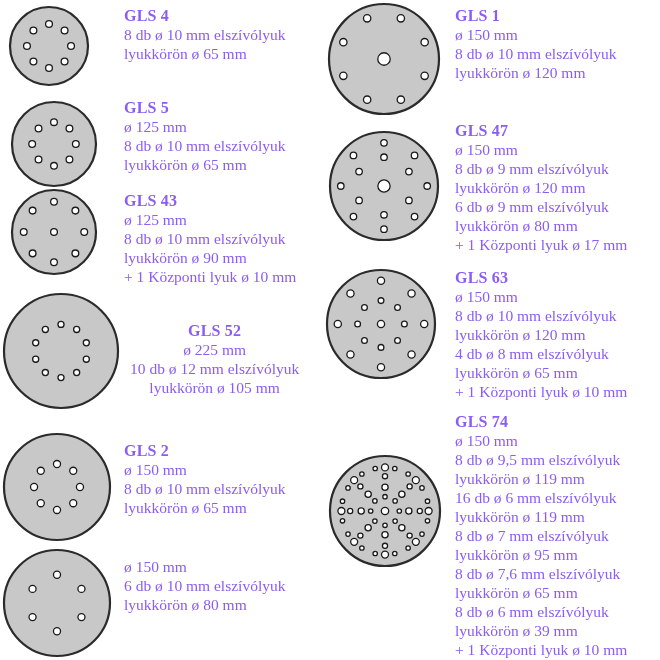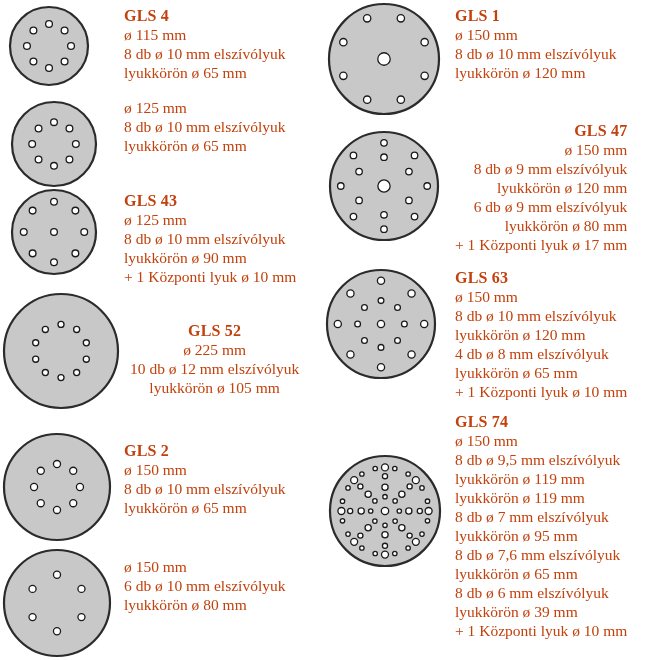--- a/index.html
+++ b/index.html
@@ -22,50 +22,50 @@
   .text-block .model-title {
     font-weight: bold;
     font-size: 16px;
     letter-spacing: 0.2px;
   }
   .spec-line { }
 </style>
 </head>
 <body>
 
-<div id="page" style="background: rgb(255, 255, 255); color: #c2410c;">
+<div id="page" style="background: rgb(255, 255, 255); color: #8b5cf6;">
     <svg width="84" height="84" class="disc-svg" style="left: 7px; top: 4px;">
       <circle cx="42" cy="42" r="39" fill="#c8c8c8" stroke="#2b2b2b" stroke-width="2.2"></circle>
       <circle cx="42" cy="19.965000000000003" r="3.393" fill="#ffffff" stroke="#1a1a1a" stroke-width="1.3"></circle>
       <circle cx="57.581097923445576" cy="26.41890207655443" r="3.393" fill="#ffffff" stroke="#1a1a1a" stroke-width="1.3"></circle>
       <circle cx="64.035" cy="42" r="3.393" fill="#ffffff" stroke="#1a1a1a" stroke-width="1.3"></circle>
       <circle cx="57.581097923445576" cy="57.58109792344557" r="3.393" fill="#ffffff" stroke="#1a1a1a" stroke-width="1.3"></circle>
       <circle cx="42" cy="64.035" r="3.393" fill="#ffffff" stroke="#1a1a1a" stroke-width="1.3"></circle>
       <circle cx="26.41890207655443" cy="57.581097923445576" r="3.393" fill="#ffffff" stroke="#1a1a1a" stroke-width="1.3"></circle>
       <circle cx="19.965000000000003" cy="42" r="3.393" fill="#ffffff" stroke="#1a1a1a" stroke-width="1.3"></circle>
       <circle cx="26.418902076554424" cy="26.41890207655443" r="3.393" fill="#ffffff" stroke="#1a1a1a" stroke-width="1.3"></circle>
     </svg>
     <div class="text-block" style="left: 124px; top: 6px;">
       <div class="model-title">GLS 4</div>
-      <div class="spec-line">ø 115 mm</div>
       <div class="spec-line">8 db ø 10 mm elszívólyuk</div>
       <div class="spec-line">lyukkörön ø 65 mm</div>
     </div>
     <svg width="90" height="90" class="disc-svg" style="left: 9px; top: 99px;">
       <circle cx="45" cy="45" r="42" fill="#c8c8c8" stroke="#2b2b2b" stroke-width="2.2"></circle>
       <circle cx="45" cy="23.16" r="3.36" fill="#ffffff" stroke="#1a1a1a" stroke-width="1.3"></circle>
       <circle cx="60.4432121011142" cy="29.5567878988858" r="3.36" fill="#ffffff" stroke="#1a1a1a" stroke-width="1.3"></circle>
       <circle cx="66.84" cy="45" r="3.36" fill="#ffffff" stroke="#1a1a1a" stroke-width="1.3"></circle>
       <circle cx="60.4432121011142" cy="60.4432121011142" r="3.36" fill="#ffffff" stroke="#1a1a1a" stroke-width="1.3"></circle>
       <circle cx="45" cy="66.84" r="3.36" fill="#ffffff" stroke="#1a1a1a" stroke-width="1.3"></circle>
       <circle cx="29.5567878988858" cy="60.4432121011142" r="3.36" fill="#ffffff" stroke="#1a1a1a" stroke-width="1.3"></circle>
       <circle cx="23.16" cy="45" r="3.36" fill="#ffffff" stroke="#1a1a1a" stroke-width="1.3"></circle>
       <circle cx="29.5567878988858" cy="29.5567878988858" r="3.36" fill="#ffffff" stroke="#1a1a1a" stroke-width="1.3"></circle>
     </svg>
     <div class="text-block" style="left: 124px; top: 98px;">
+      <div class="model-title">GLS 5</div>
       <div class="spec-line">ø 125 mm</div>
       <div class="spec-line">8 db ø 10 mm elszívólyuk</div>
       <div class="spec-line">lyukkörön ø 65 mm</div>
     </div>
     <svg width="90" height="90" class="disc-svg" style="left: 9px; top: 187px;">
       <circle cx="45" cy="45" r="42" fill="#c8c8c8" stroke="#2b2b2b" stroke-width="2.2"></circle>
       <circle cx="45" cy="14.760000000000002" r="3.36" fill="#ffffff" stroke="#1a1a1a" stroke-width="1.3"></circle>
       <circle cx="66.3829090630812" cy="23.617090936918807" r="3.36" fill="#ffffff" stroke="#1a1a1a" stroke-width="1.3"></circle>
       <circle cx="75.24" cy="45" r="3.36" fill="#ffffff" stroke="#1a1a1a" stroke-width="1.3"></circle>
       <circle cx="66.3829090630812" cy="66.3829090630812" r="3.36" fill="#ffffff" stroke="#1a1a1a" stroke-width="1.3"></circle>
@@ -161,21 +161,21 @@
       <circle cx="13.799999999999997" cy="57.00000000000001" r="3.2399999999999998" fill="#ffffff" stroke="#1a1a1a" stroke-width="1.3"></circle>
       <circle cx="26.45298705274114" cy="26.452987052741147" r="3.2399999999999998" fill="#ffffff" stroke="#1a1a1a" stroke-width="1.3"></circle>
       <circle cx="57" cy="28.218" r="3.2399999999999998" fill="#ffffff" stroke="#1a1a1a" stroke-width="1.3"></circle>
       <circle cx="81.92594317172372" cy="42.609" r="3.2399999999999998" fill="#ffffff" stroke="#1a1a1a" stroke-width="1.3"></circle>
       <circle cx="81.92594317172372" cy="71.39099999999999" r="3.2399999999999998" fill="#ffffff" stroke="#1a1a1a" stroke-width="1.3"></circle>
       <circle cx="57" cy="85.782" r="3.2399999999999998" fill="#ffffff" stroke="#1a1a1a" stroke-width="1.3"></circle>
       <circle cx="32.074056828276284" cy="71.39099999999999" r="3.2399999999999998" fill="#ffffff" stroke="#1a1a1a" stroke-width="1.3"></circle>
       <circle cx="32.074056828276284" cy="42.608999999999995" r="3.2399999999999998" fill="#ffffff" stroke="#1a1a1a" stroke-width="1.3"></circle>
       <circle cx="57" cy="57" r="6.1182" fill="#ffffff" stroke="#1a1a1a" stroke-width="1.3"></circle>
     </svg>
-    <div class="text-block" style="left: 455px; top: 121px; text-align: right;">
+    <div class="text-block" style="left: 455px; top: 121px;">
       <div class="model-title">GLS 47</div>
       <div class="spec-line">ø 150 mm</div>
       <div class="spec-line">8 db ø 9 mm elszívólyuk</div>
       <div class="spec-line">lyukkörön ø 120 mm</div>
       <div class="spec-line">6 db ø 9 mm elszívólyuk</div>
       <div class="spec-line">lyukkörön ø 80 mm</div>
       <div class="spec-line">+ 1 Központi lyuk ø 17 mm</div>
     </div>
     <svg width="114" height="114" class="disc-svg" style="left: 324px; top: 267px;">
       <circle cx="57" cy="57" r="54" fill="#c8c8c8" stroke="#2b2b2b" stroke-width="2.2"></circle>
@@ -256,20 +256,21 @@
       <circle cx="21.01238228613748" cy="81.11242870953123" r="2.2" fill="#ffffff" stroke="#1a1a1a" stroke-width="1.3"></circle>
       <circle cx="15.502849624391963" cy="48.18875976479233" r="2.2" fill="#ffffff" stroke="#1a1a1a" stroke-width="1.3"></circle>
       <circle cx="34.88757129046876" cy="21.01238228613748" r="2.2" fill="#ffffff" stroke="#1a1a1a" stroke-width="1.3"></circle>
       <circle cx="58" cy="58" r="3.6685" fill="#ffffff" stroke="#1a1a1a" stroke-width="1.3"></circle>
     </svg>
     <div class="text-block" style="left: 455px; top: 412px;">
       <div class="model-title">GLS 74</div>
       <div class="spec-line">ø 150 mm</div>
       <div class="spec-line">8 db ø 9,5 mm elszívólyuk</div>
       <div class="spec-line">lyukkörön ø 119 mm</div>
+      <div class="spec-line">16 db ø 6 mm elszívólyuk</div>
       <div class="spec-line">lyukkörön ø 119 mm</div>
       <div class="spec-line">8 db ø 7 mm elszívólyuk</div>
       <div class="spec-line">lyukkörön ø 95 mm</div>
       <div class="spec-line">8 db ø 7,6 mm elszívólyuk</div>
       <div class="spec-line">lyukkörön ø 65 mm</div>
       <div class="spec-line">8 db ø 6 mm elszívólyuk</div>
       <div class="spec-line">lyukkörön ø 39 mm</div>
       <div class="spec-line">+ 1 Központi lyuk ø 10 mm</div>
     </div>
   </div>

